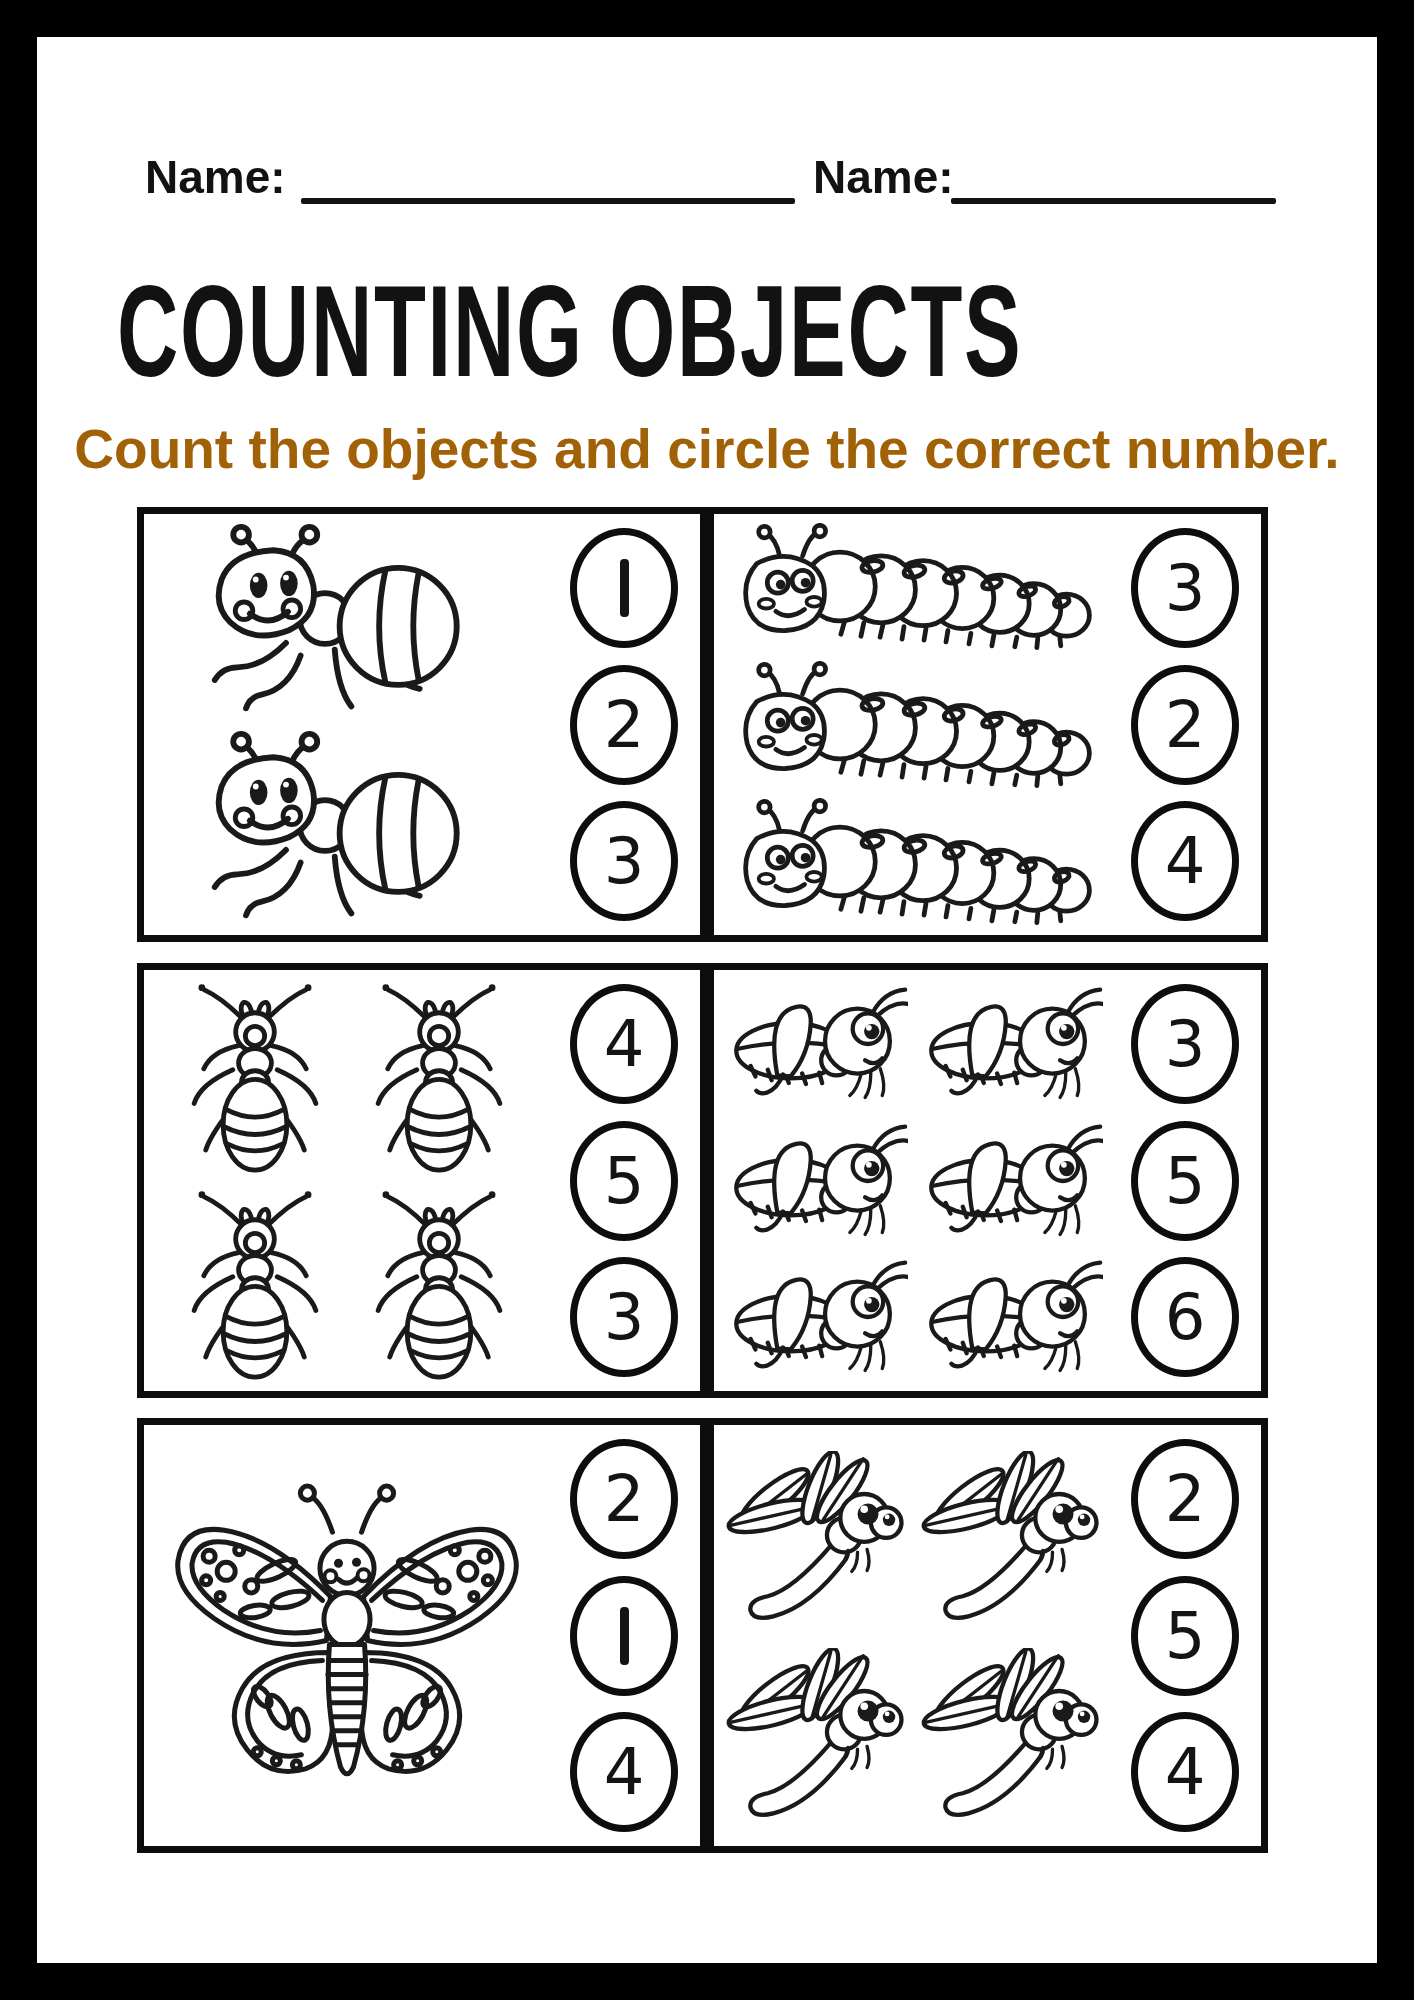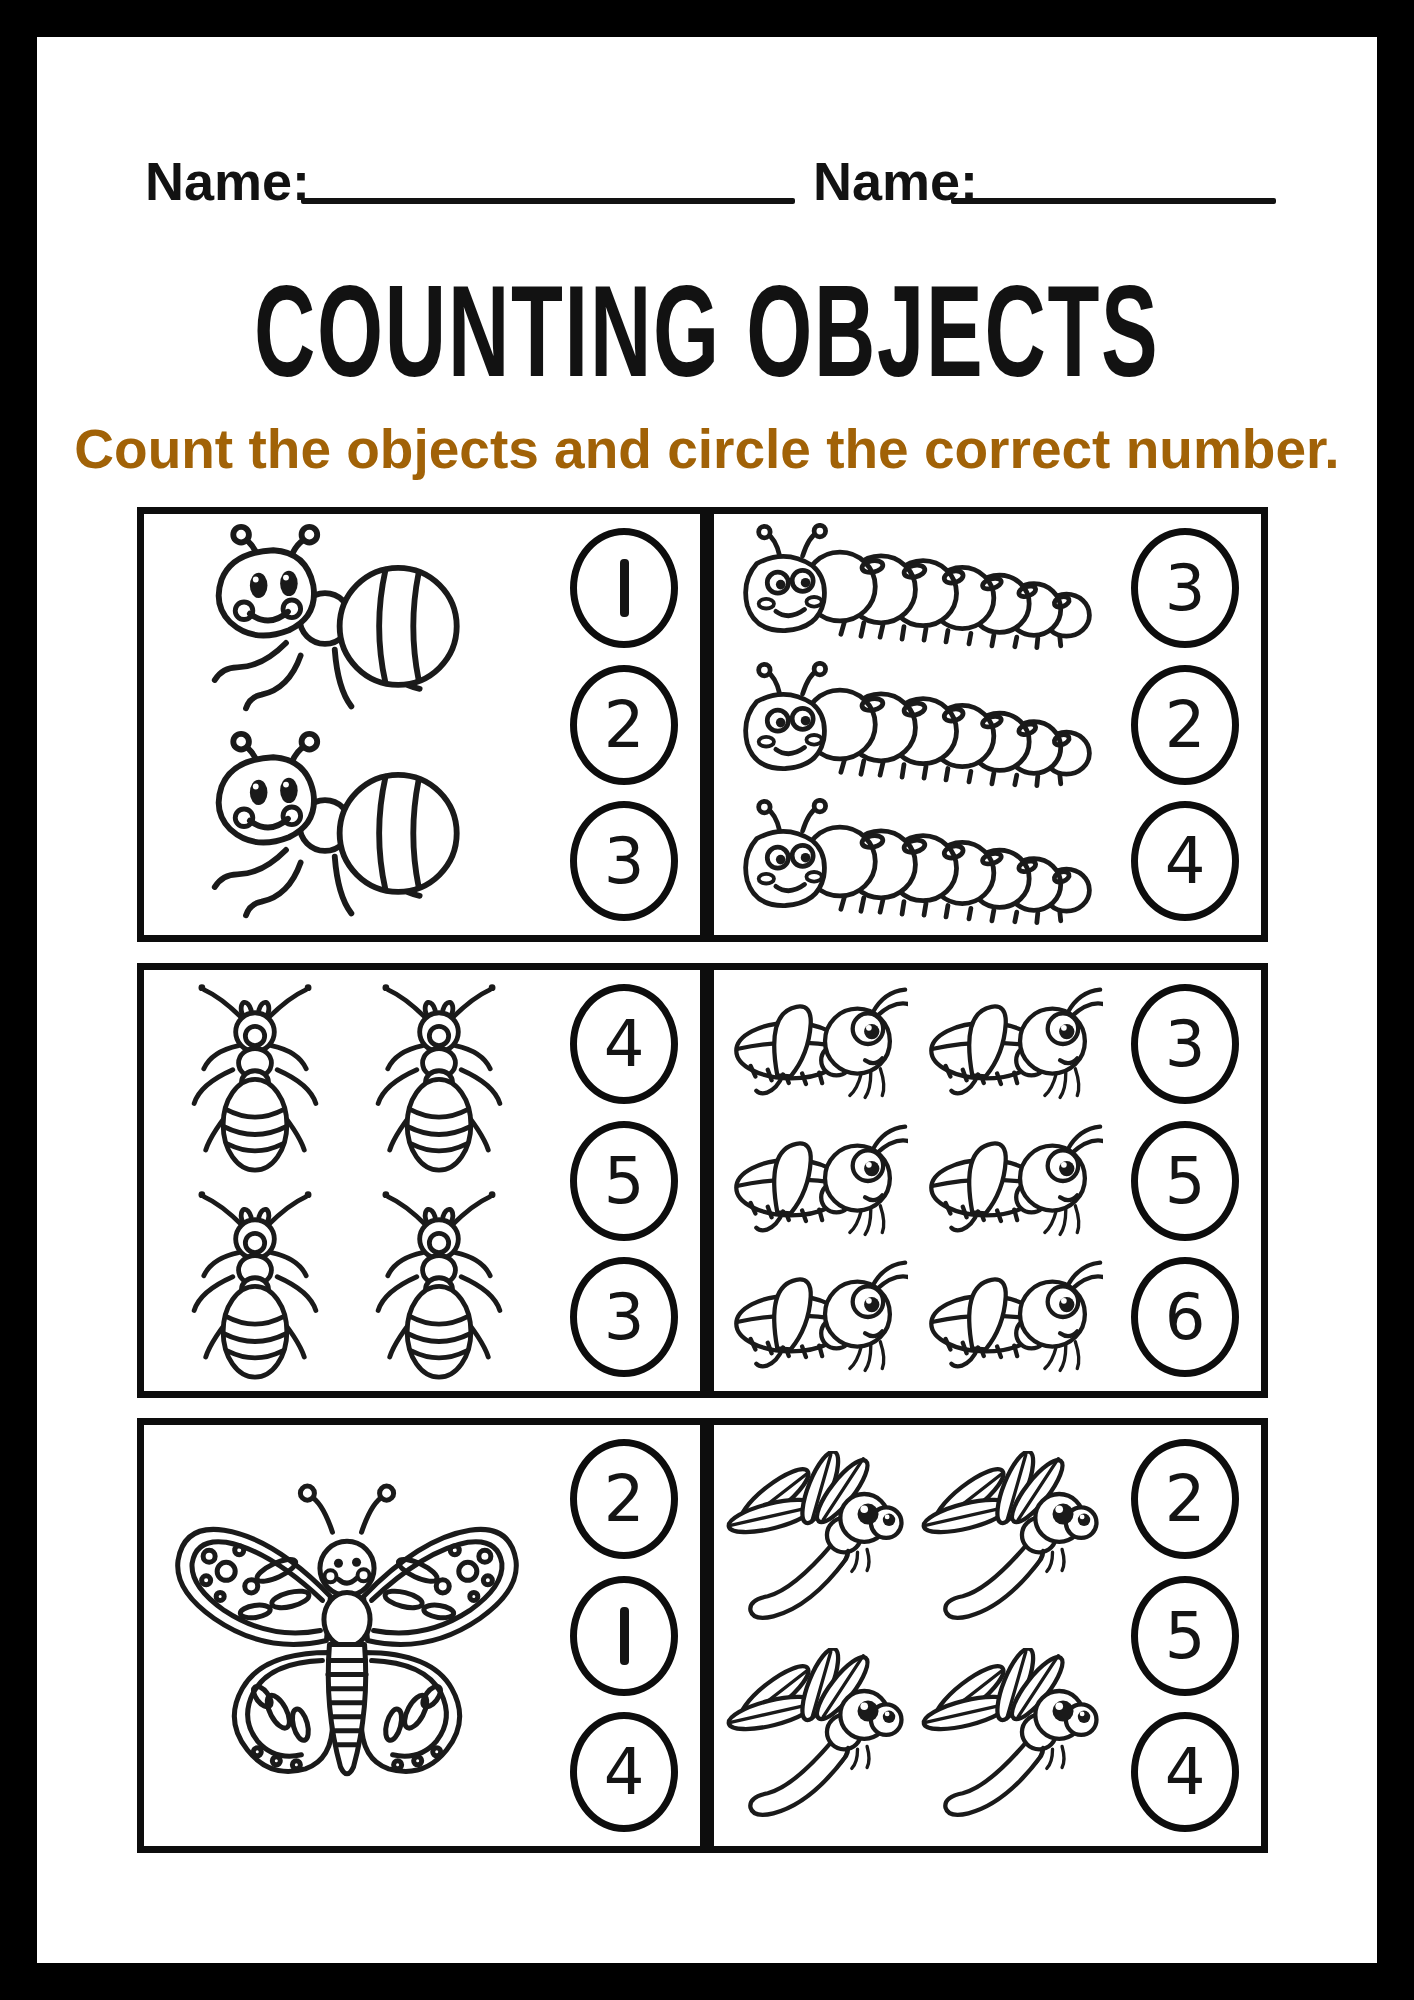--- a/index.html
+++ b/index.html
@@ -2,29 +2,29 @@
 <html><head>
 <meta charset="utf-8">
 <style>
   html,body{margin:0;padding:0;background:#777;}
   .sheet{
     position:relative;width:1414px;height:2000px;background:#fff;
     border:37px solid #000;box-sizing:border-box;overflow:hidden;
     font-family:"Liberation Sans",sans-serif;color:#111;
   }
   
-  .hdr-label{position:absolute;font-size:54px;font-weight:bold;color:#121212;letter-spacing:0;}
+  .hdr-label{position:absolute;font-size:46px;font-weight:bold;color:#121212;letter-spacing:0;}
   .name-label{left:108px;top:113px;}
   .date-label{left:776px;top:113px;}
   .write-line{position:absolute;height:6px;background:#121212;border-radius:2px;}
   .name-line{left:264px;top:161px;width:494px;}
   .date-line{left:914px;top:161px;width:325px;}
   
   .title-wrap{position:absolute;left:0;top:224px;width:1340px;height:140px;
-    display:flex;align-items:center;justify-content:center;}
+    display:flex;align-items:center;justify-content:flex-start;}
   .title-text{font-size:100px;font-weight:bold;letter-spacing:2px;white-space:nowrap;
     transform:scale(.85,1.30);transform-origin:center center;color:#121212;}
   .subtitle-wrap{position:absolute;left:0;top:380px;width:1340px;height:64px;
     display:flex;align-items:center;justify-content:center;}
   .subtitle-text{font-size:55px;font-weight:bold;color:#a16207;}
   
   .panel{position:absolute;box-sizing:border-box;border:7px solid #0d0d0d;background:#fff;
     display:flex;flex-direction:row;}
   .insects{flex:1;box-sizing:border-box;padding-left:16px;min-width:0;}
   .layout-stack .insects{display:flex;flex-direction:column;justify-content:space-evenly;align-items:flex-start;}

